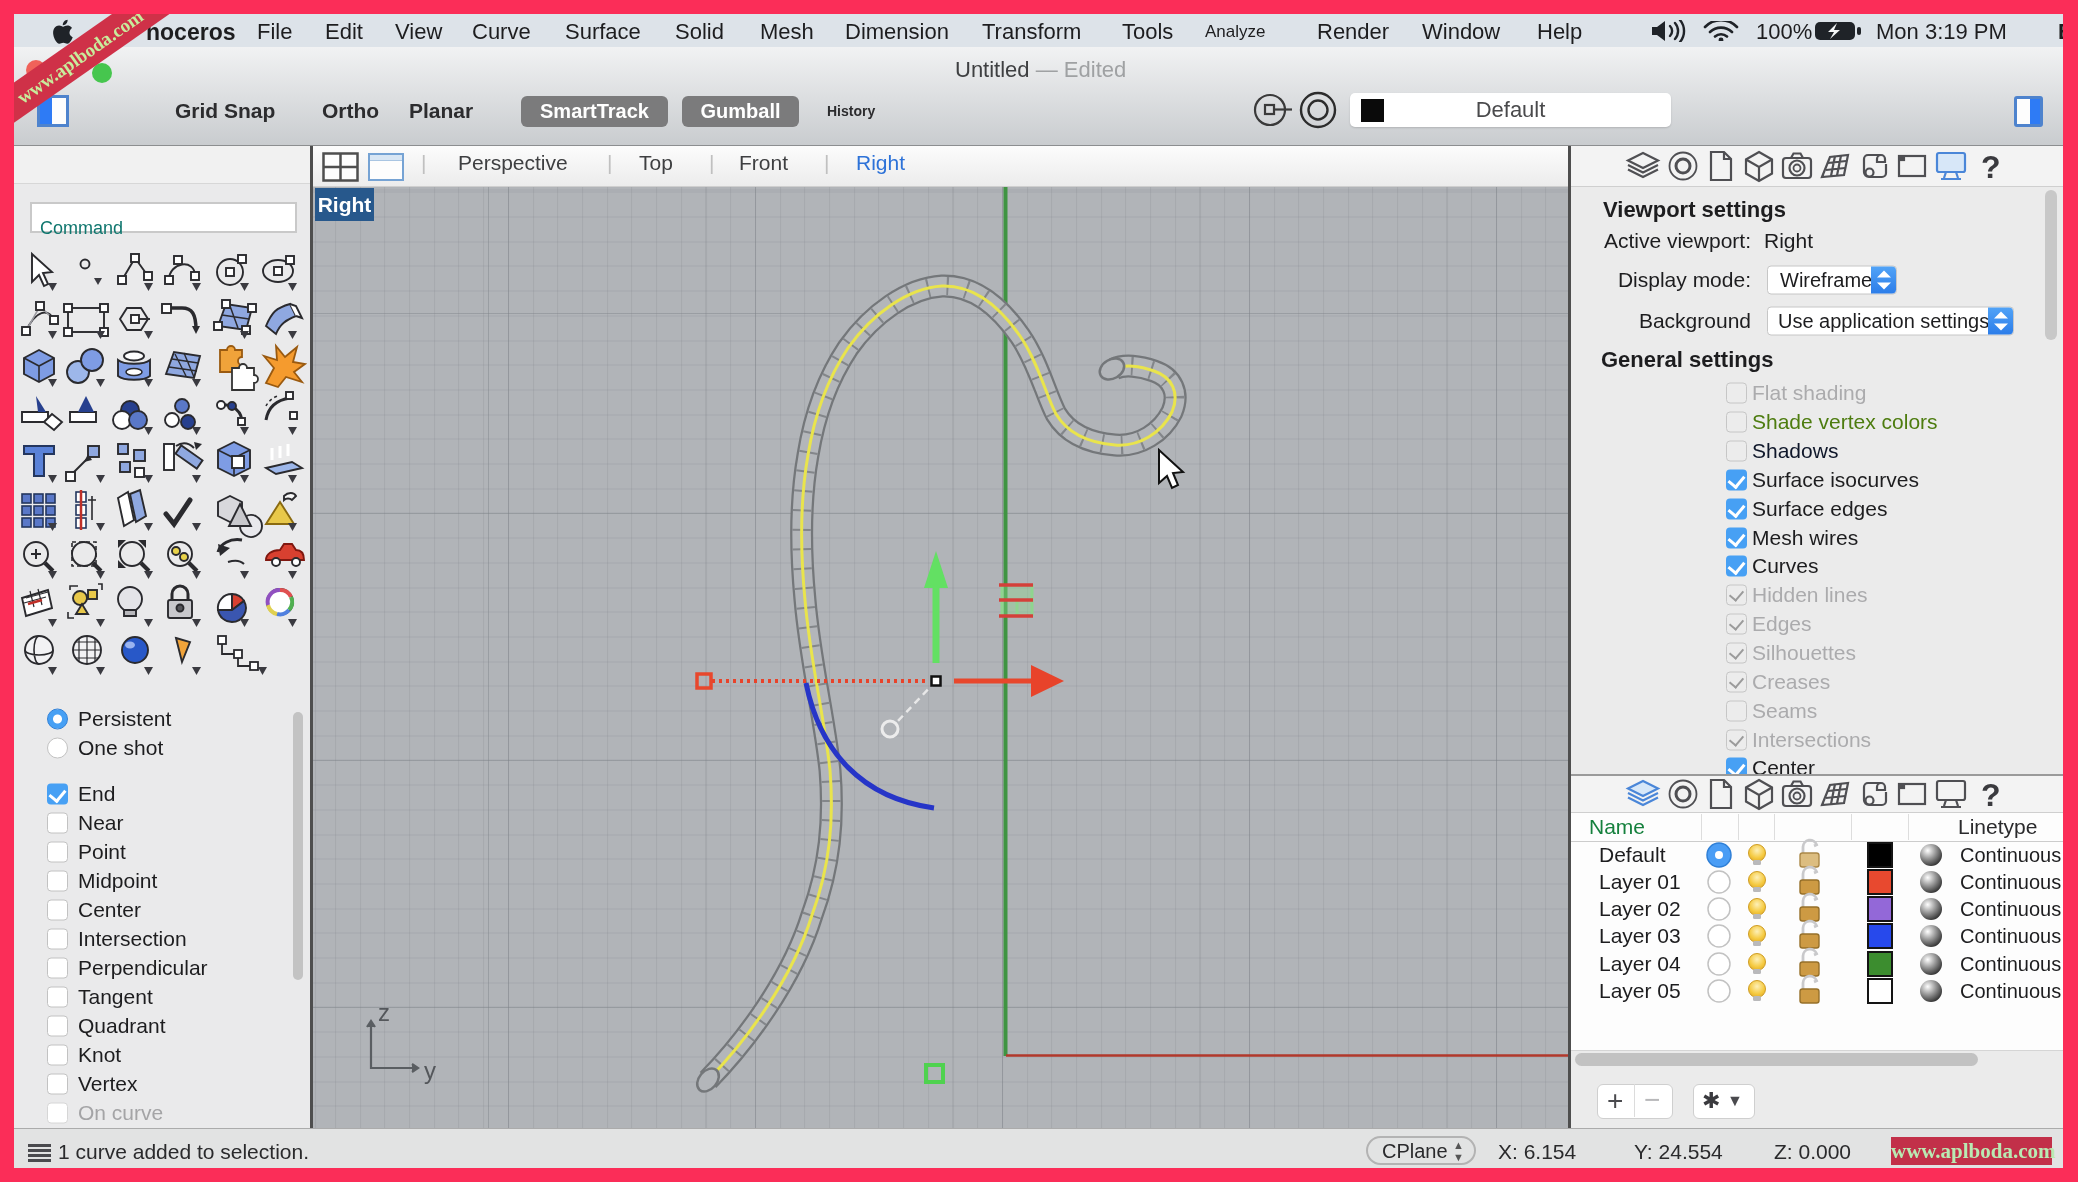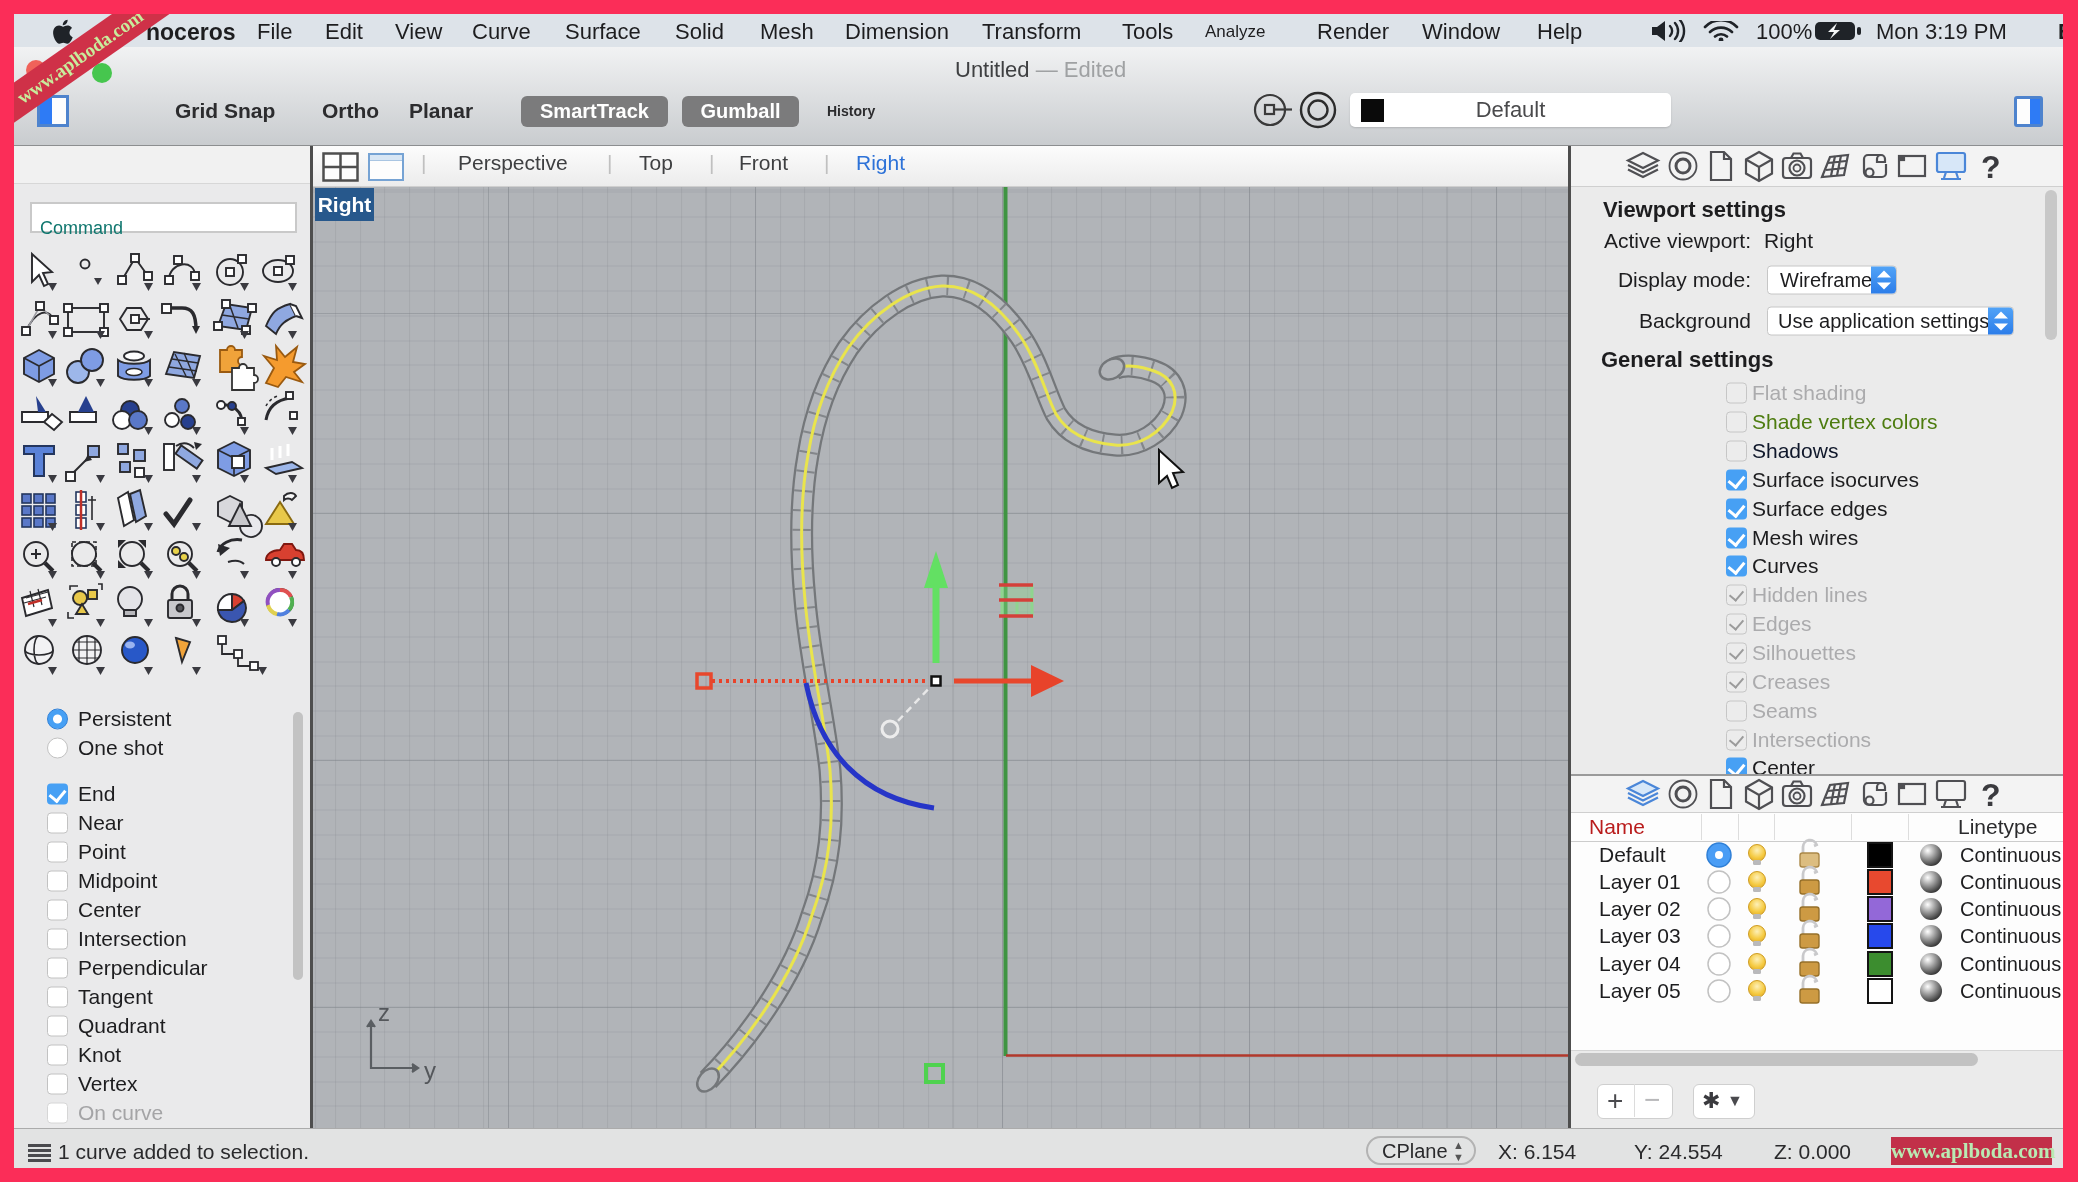--- a/index.html
+++ b/index.html
@@ -582,21 +582,21 @@
             <rect x="4" y="7" width="4" height="3" fill="#4f4f53"></rect>
           </g>
         <g transform="translate(364,1)">
             <rect x="2" y="3" width="28" height="19" rx="2"></rect>
             <path d="M11,22 l-2,6 M21,22 l2,6 M6,29 h20"></path>
           </g>
       </g>
       <text x="410" y="29" font-size="32" font-weight="bold" fill="#3a3a3e" font-family="Liberation Sans">?</text>
     </svg>
     <div class="abs" style="left:0;top:667px;width:492px;height:237px;background:#fdfdfd;"></div>
-    <div class="t" style="left:18px;top:681px;color:#b91c1c;">Name</div>
+    <div class="t" style="left:18px;top:681px;color:#15803d;">Name</div>
     <div class="t" style="left:387px;top:681px;color:#2a2a2c;">Linetype</div>
     <div class="abs" style="left:130px;top:668px;width:1px;height:26px;background:#ddd;"></div>
     <div class="abs" style="left:167px;top:668px;width:1px;height:26px;background:#ddd;"></div>
     <div class="abs" style="left:203px;top:668px;width:1px;height:26px;background:#ddd;"></div>
     <div class="abs" style="left:280px;top:668px;width:1px;height:26px;background:#ddd;"></div>
     <div class="abs" style="left:337px;top:668px;width:1px;height:26px;background:#ddd;"></div>
     <div class="abs" style="left:0;top:695px;width:492px;height:1px;background:#ccc;"></div>
     <svg class="abs" style="left:0;top:667px" width="492" height="237" viewBox="0 0 492 237">
       <defs>
         <radialGradient id="ball" cx="35%" cy="30%" r="80%">

